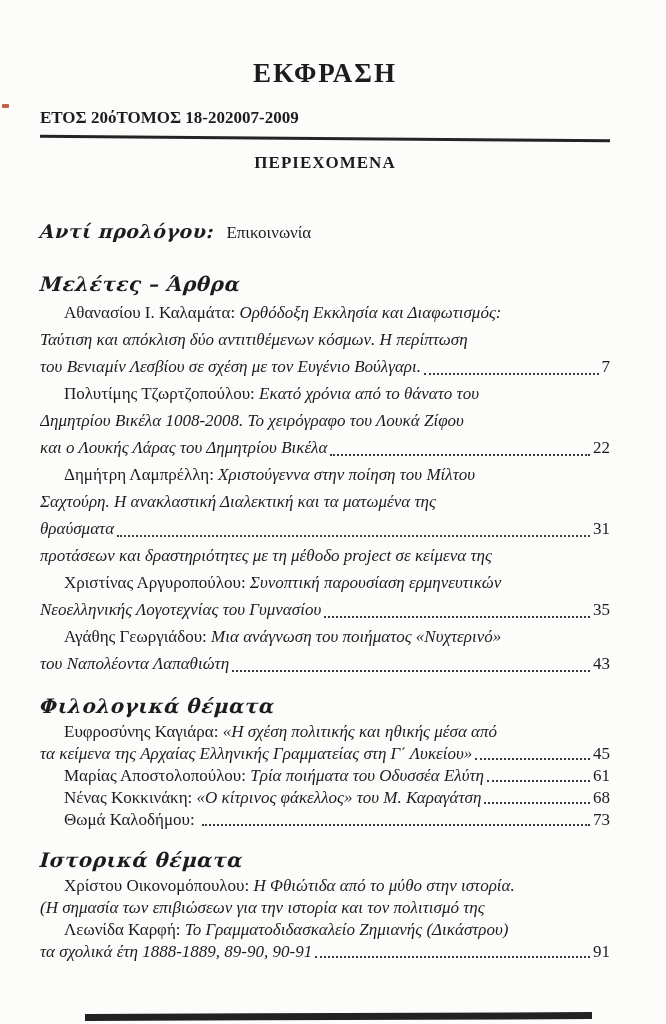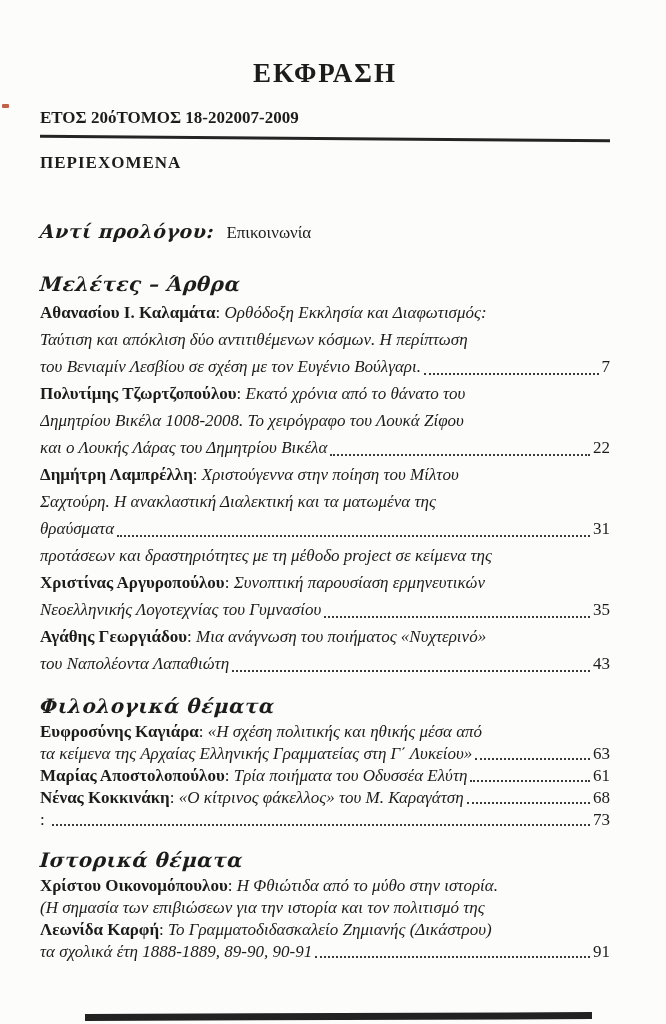--- a/index.html
+++ b/index.html
@@ -16,21 +16,21 @@
     font-weight:bold;letter-spacing:2px;
   }
   .meta-row{
     display:flex;justify-content:flex-start;align-items:baseline;
     margin-top:20px;font-size:17px;line-height:20px;font-weight:bold;
   }
   .rule{
     margin-top:9px;border-bottom:3px solid #242424;transform:rotate(0.45deg);
   }
   .contents-heading{
-    margin:13px 0 0 0;text-align:left;font-size:17px;line-height:20px;
+    margin:13px 0 0 0;text-align:center;font-size:17px;line-height:20px;
     font-weight:bold;letter-spacing:1px;
   }
   
   .preface{margin-top:45px;font-size:17px;line-height:27px;}
   .script{
     font-family:"DejaVu Serif","Liberation Serif",serif;
     font-style:italic;font-weight:bold;letter-spacing:0.5px;
     transform:skewX(-4deg);display:inline-block;
   }
   .preface .script{font-size:19px;}
@@ -38,21 +38,21 @@
   
   .section-heading{
     margin:26px 0 3px 0;font-size:20px;line-height:24px;
   }
   .section + .section .section-heading{margin-top:17px;}
   .entry{font-size:17px;}
   .sec-0 .line{line-height:27px;}
   .sec-1 .line,.sec-2 .line{line-height:22px;}
   .line{white-space:nowrap;overflow:hidden;}
   .line.last{display:flex;align-items:flex-start;}
-  .author{font-weight:bold;}
+  .author{font-weight:normal;margin-left:24px;}
   .t{font-style:italic;}
   .leader{
     flex:1 1 auto;min-width:10px;align-self:flex-end;
     border-bottom:2.5px dotted #3a3a3a;margin:0 3px 5px 3px;
   }
   .pg{flex:0 0 auto;text-align:right;}
   
   .red-tick{
     position:absolute;left:2px;top:104px;width:7px;height:4px;
     background:#c0614a;border-radius:1px;
@@ -133,21 +133,21 @@
           </div>
         </div>
       </div>
       <div class="section sec-1">
         <h3 class="section-heading"><span class="script">Φιλολογικά θέματα</span></h3>
         <div class="entry">
           <div class="line"><span class="author">Ευφροσύνης Καγιάρα</span><span class="colon">:&nbsp;</span><span class="t">«Η σχέση πολιτικής και ηθικής μέσα από</span></div>
           <div class="line last">
             <span class="t">τα κείμενα της Αρχαίας Ελληνικής Γραμματείας στη Γ΄ Λυκείου»</span>
             <span class="leader"></span>
-            <span class="pg">63</span>
+            <span class="pg">45</span>
           </div>
         </div>
         <div class="entry">
           <div class="line last">
             <span class="author">Μαρίας Αποστολοπούλου</span>
             <span class="colon">:&nbsp;</span>
             <span class="t">Τρία ποιήματα του Οδυσσέα Ελύτη</span>
             <span class="leader"></span>
             <span class="pg">61</span>
           </div>
@@ -156,20 +156,21 @@
           <div class="line last">
             <span class="author">Νένας Κοκκινάκη</span>
             <span class="colon">:&nbsp;</span>
             <span class="t">«Ο κίτρινος φάκελλος» του Μ. Καραγάτση</span>
             <span class="leader"></span>
             <span class="pg">68</span>
           </div>
         </div>
         <div class="entry">
           <div class="line last">
+            <span class="author">Θωμά Καλοδήμου</span>
             <span class="colon">:&nbsp;</span>
             <span class="leader"></span>
             <span class="pg">73</span>
           </div>
         </div>
       </div>
       <div class="section sec-2">
         <h3 class="section-heading"><span class="script">Ιστορικά θέματα</span></h3>
         <div class="entry">
           <div class="line"><span class="author">Χρίστου Οικονομόπουλου</span><span class="colon">:&nbsp;</span><span class="t">Η Φθιώτιδα από το μύθο στην ιστορία.</span></div>

